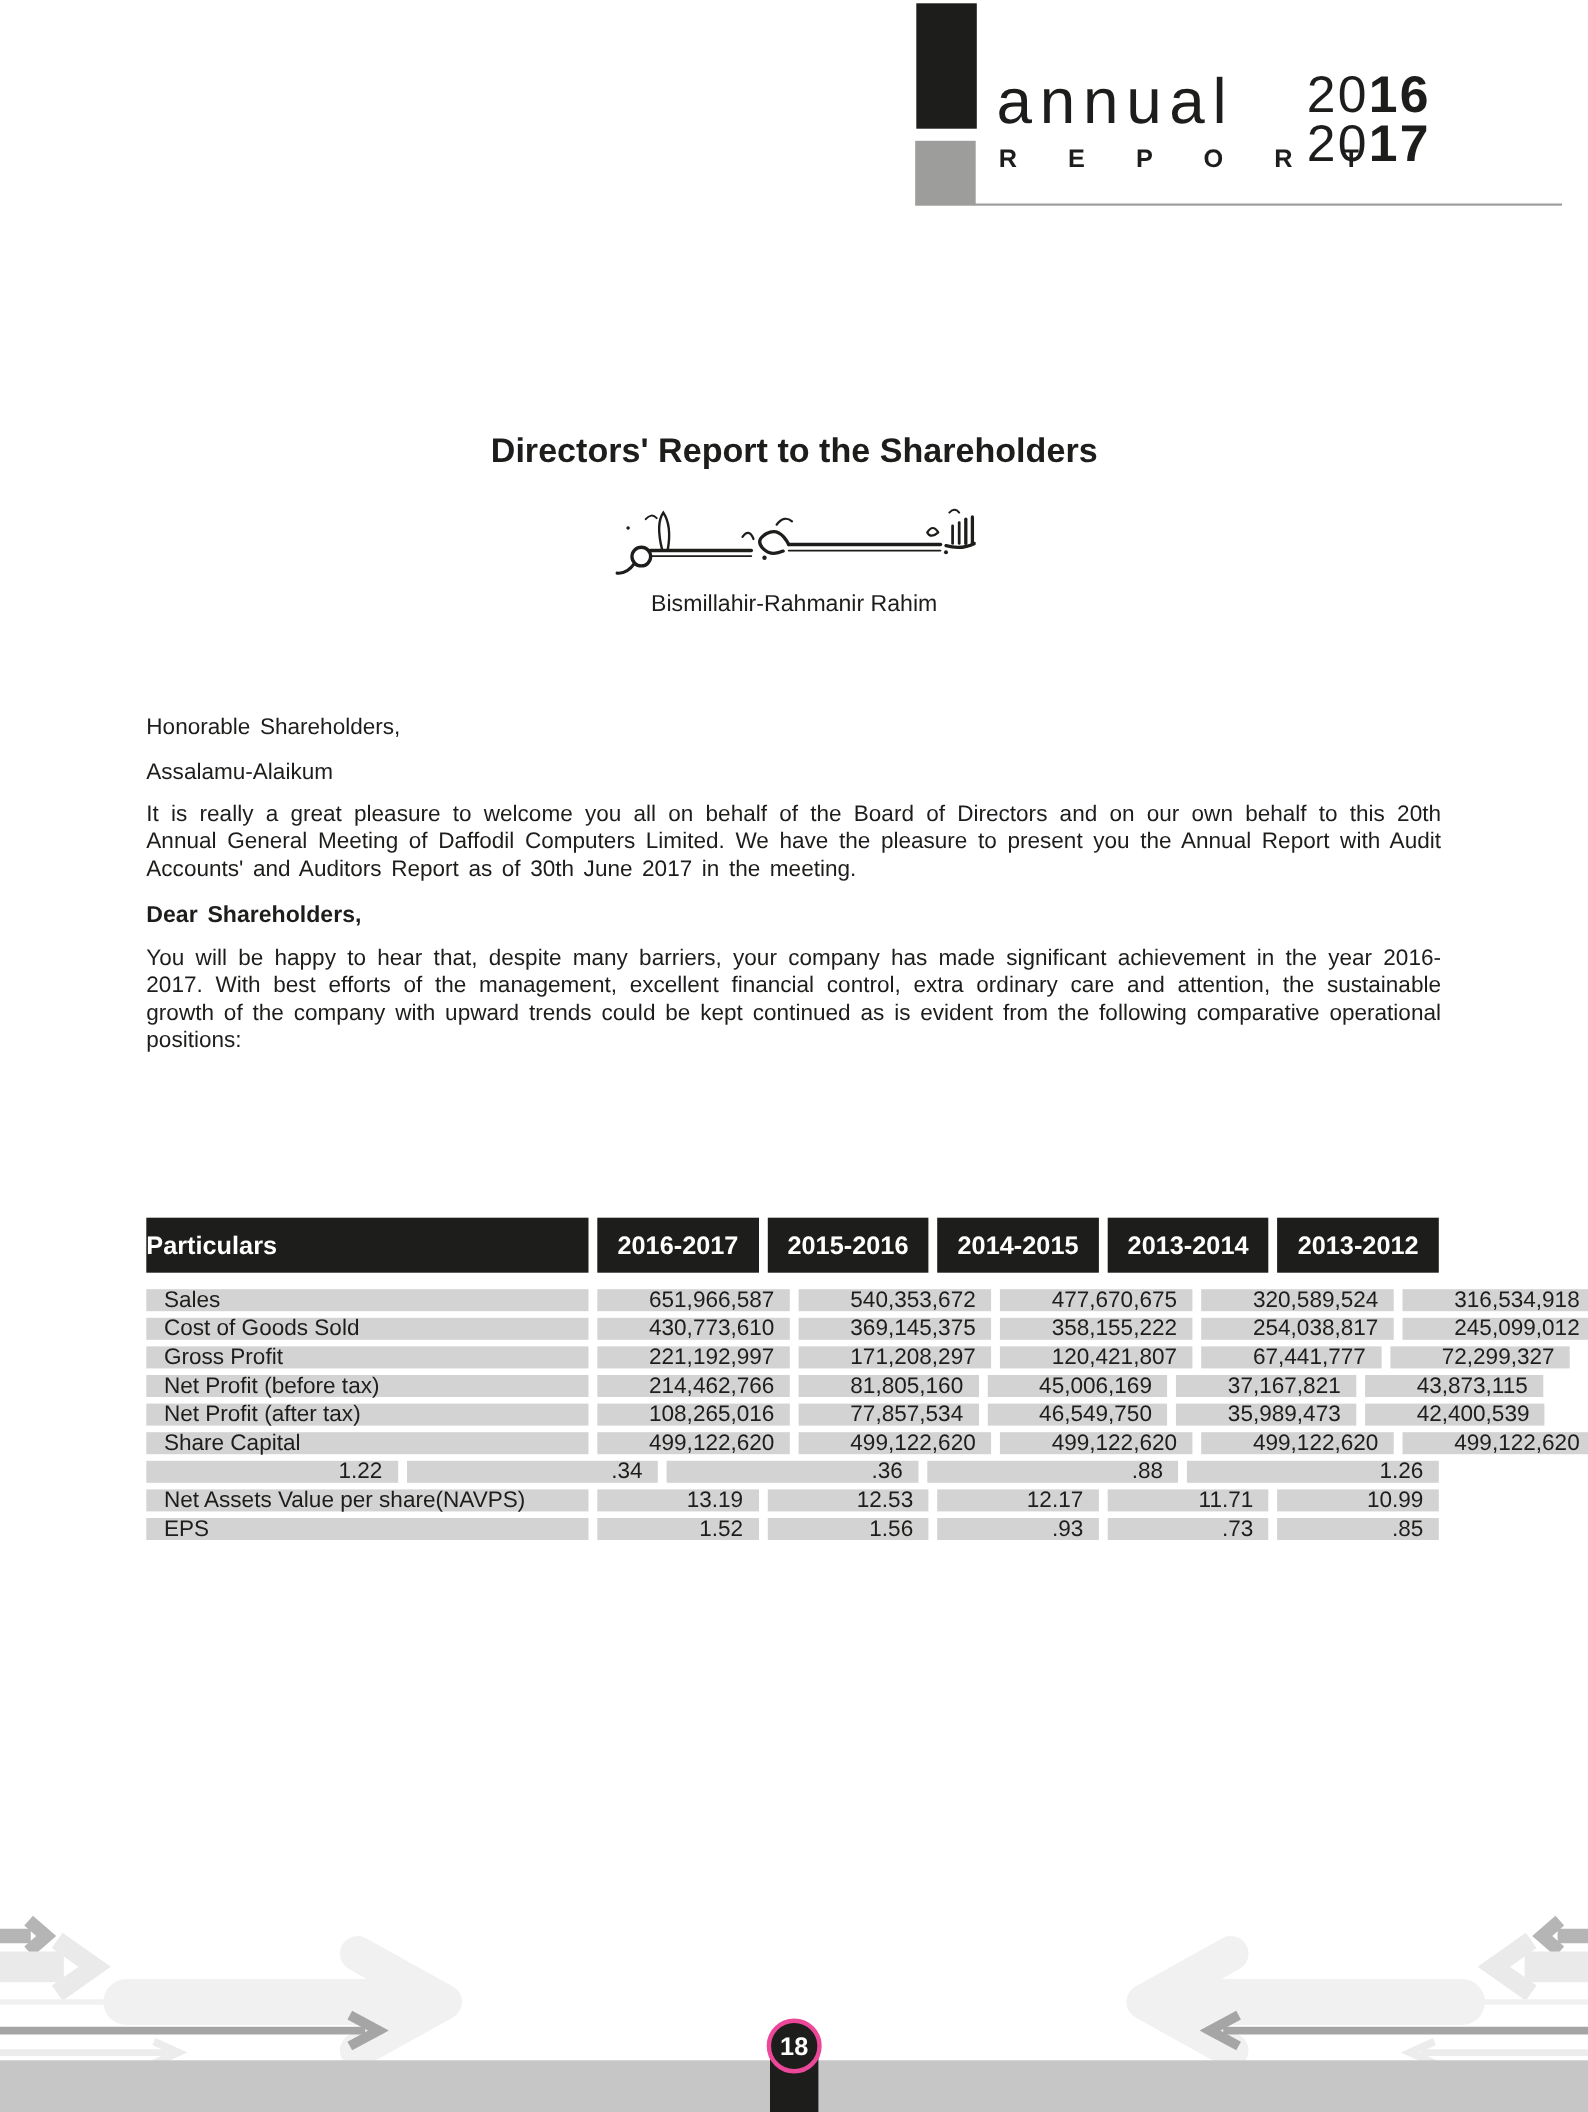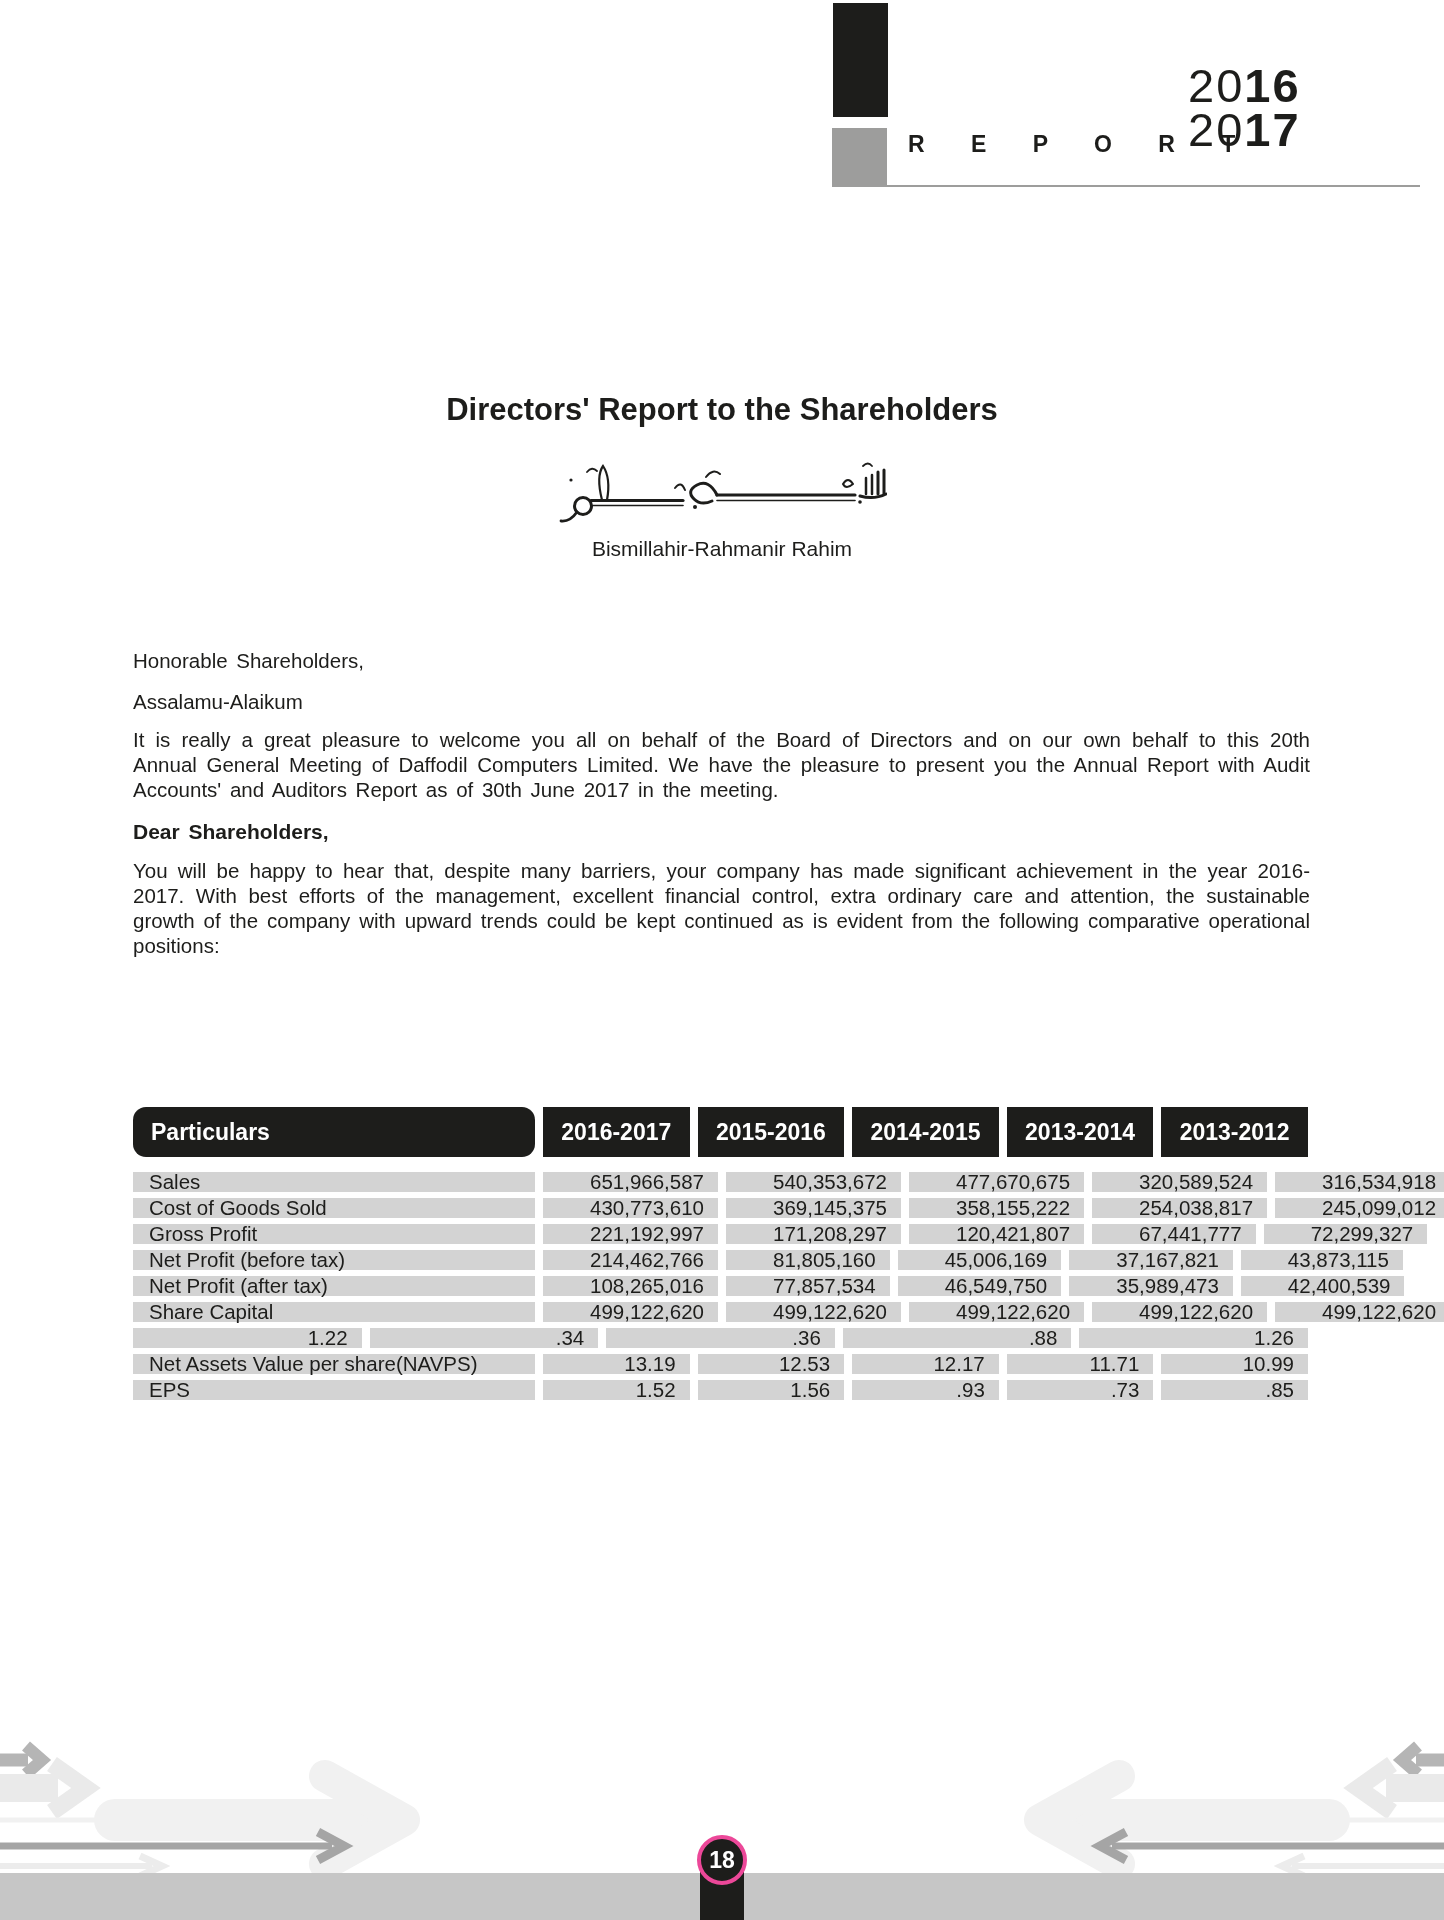--- a/index.html
+++ b/index.html
@@ -24,21 +24,21 @@
   .body-copy{position:absolute;left:133px;top:648px;width:1177px;font-size:20.5px;word-spacing:3px;}
   .sal{line-height:26px;}
   .sal2{margin-top:15px;}
   .para{margin-top:12px;line-height:25px;text-align:justify;}
   .dear{margin-top:17px;line-height:26px;font-weight:700;font-size:21px;}
   .para2{margin-top:13px;}
   
   .comp-table{position:absolute;left:133px;top:1107px;width:1175px;}
   .thead{display:flex;gap:8px;height:50px;}
   .th{background:#1d1d1b;color:#ffffff;font-weight:700;font-size:23px;display:flex;align-items:center;justify-content:center;}
-  .th-label{width:402px;flex:none;justify-content:flex-start;padding-left:18px;box-sizing:border-box;border-radius:13px;}
+  .th-label{width:402px;flex:none;justify-content:flex-start;box-sizing:border-box;}
   .th-year{flex:1;}
   .tbody{margin-top:15px;}
   .tr{display:flex;gap:8px;height:20px;margin-bottom:6px;}
   .td{background:#d3d3d3;display:flex;align-items:center;font-size:20.5px;box-sizing:border-box;}
   .td-label{width:402px;flex:none;padding-left:16px;}
   .td-value{flex:1;justify-content:flex-end;padding-right:14px;padding-left:47px;}
   .tr:nth-child(7) .td-label{font-size:17px;}
   
   .arrows{position:absolute;top:1738px;width:480px;height:142px;}
   .arrows-left{left:0;}
@@ -52,20 +52,21 @@
   }
 </style>
 </head>
 <body>
 
 <div class="page">
 
   <div class="logo-black"></div>
   <div class="logo-gray"></div>
   <div class="logo-rule"></div>
+  <div class="logo-annual">annual</div>
   <div class="logo-report">R E P O R T</div>
   <div class="logo-years">
     <div><span class="yr-light">20</span><span class="yr-bold">16</span></div>
     <div><span class="yr-light">20</span><span class="yr-bold">17</span></div>
   </div>
 
   <div class="doc-title">Directors' Report to the Shareholders</div>
 
   <svg class="bismillah-svg" viewBox="0 0 330 66" xmlns="http://www.w3.org/2000/svg">
     <g stroke="#1d1d1b" fill="none" stroke-linecap="round">

